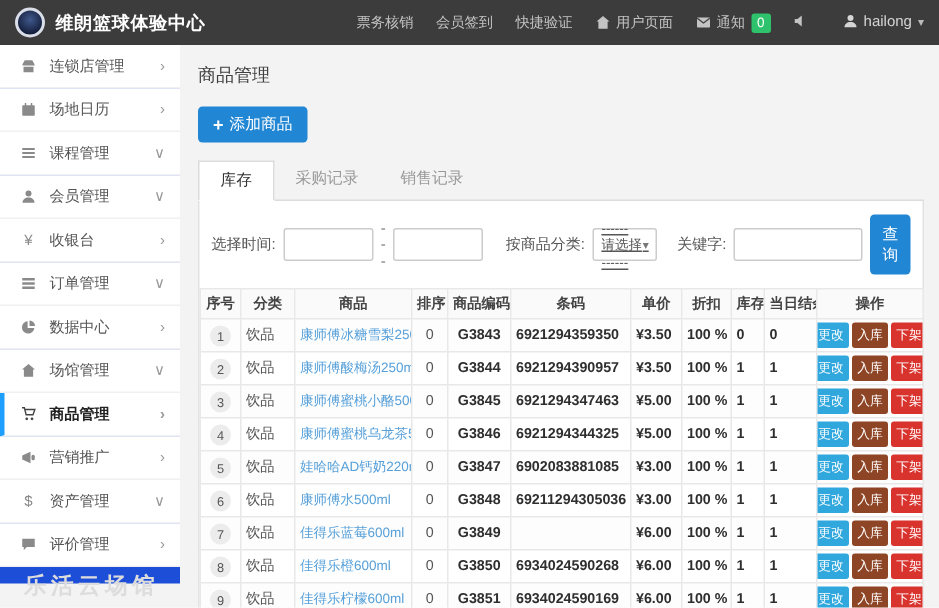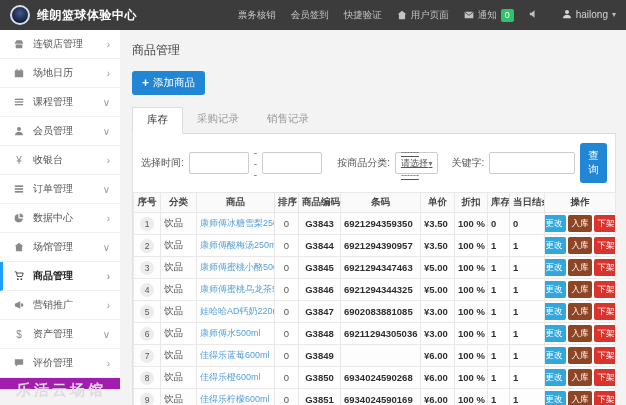--- a/index.html
+++ b/index.html
@@ -20,21 +20,21 @@
     text-decoration:none; cursor:pointer; }
   .nav-link .icon svg { display:block; }
   .nav-badge { display:inline-block; min-width:13px; height:13px; line-height:13px; text-align:center;
     background:#2dc26b; color:#fff; font-size:9px; border-radius:2px; padding:0 2px; }
   .nav-user { display:flex; align-items:center; gap:4px; color:#d5d5d5; font-size:10px; cursor:pointer; margin-left:8px; }
   .caret { font-size:8px; color:#bbb; }
   .icon { display:inline-flex; align-items:center; justify-content:center; color:inherit; }
   .icon svg { width:10px; height:10px; fill:currentColor; }
 
   
-  .sidebar { position:absolute; top:30px; left:0; width:120px; bottom:16px; background:#a21caf; }
+  .sidebar { position:absolute; top:30px; left:0; width:120px; bottom:16px; background:#1d4ed8; }
   .side-item { display:flex; align-items:center; height:29px; padding:0 10px 0 13px; background:#fff;
     border-bottom:1px solid #f0f0f0; color:#555; font-size:10px; cursor:pointer; position:relative; }
   .side-item .icon { width:12px; margin-right:8px; color:#8a8a8a; }
   .side-item .chev { margin-left:auto; color:#9a9a9a; font-size:10px; }
   .side-item.active { border-left:3px solid #1e9fff; padding-left:10px; color:#222; font-weight:bold; }
   .side-item.active .icon { color:#444; }
   .watermark { position:absolute; left:16px; bottom:5px; font-size:15px; font-weight:bold;
     color:#dcdcdc; letter-spacing:3px; z-index:4; }
 
   

